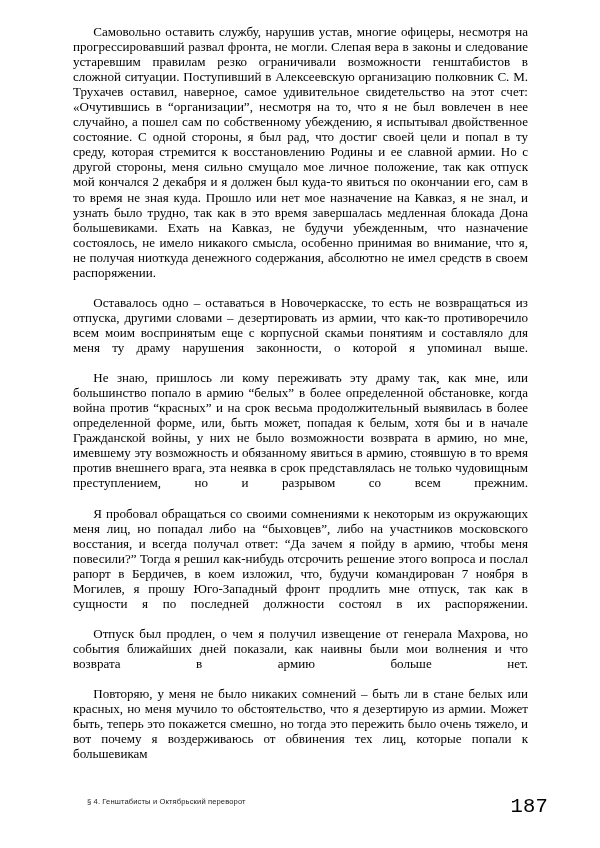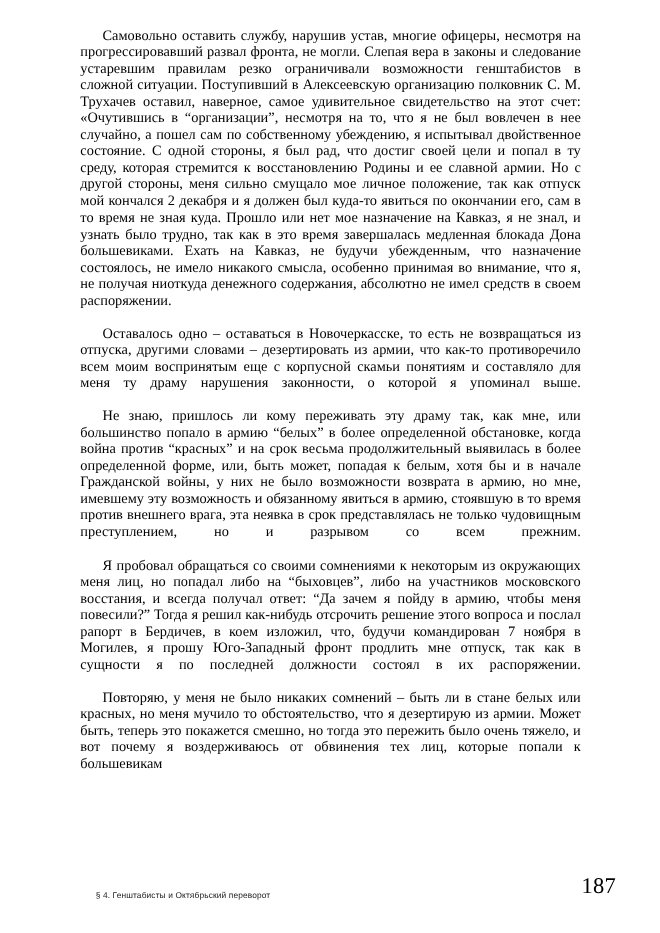--- a/index.html
+++ b/index.html
@@ -47,48 +47,49 @@
   .footer {
     position: absolute;
     left: 73px;
     right: 40px;
     bottom: 26px;
     height: 36px;
   }
   .running-head {
     position: absolute;
     left: 14px;
-    bottom: 4px;
+    bottom: 16px;
     font-family: "Liberation Sans", "DejaVu Sans", sans-serif;
     font-size: 7.6px;
     letter-spacing: 0.015em;
     color: #1a1a1a;
     white-space: nowrap;
   }
   .page-number {
     position: absolute;
-    right: 0px;
+    right: 12px;
     bottom: 4px;
-    font-family: Liberation Serif, serif;
+    font-family: Liberation Mono, monospace;
     font-size: 20.5px;
     font-weight: 400;
     color: #000000;
     letter-spacing: 0.01em;
   }
 </style>
 </head>
 <body>
 
 <div class="page">
 
   <div class="text-column">
     <p class="para">Самовольно оставить службу, нарушив устав, многие офицеры, несмотря на прогрессировавший развал фронта, не могли. Слепая вера в законы и следование устаревшим правилам резко ограничивали возможности генштабистов в сложной ситуации. Поступивший в Алексеевскую организацию полковник С. М. Трухачев оставил, наверное, самое удивительное свидетельство на этот счет: «Очутившись в “организации”, несмотря на то, что я не был вовлечен в нее случайно, а пошел сам по собственному убеждению, я испытывал двойственное состояние. С одной стороны, я был рад, что достиг своей цели и попал в ту среду, которая стремится к восстановлению Родины и ее славной армии. Но с другой стороны, меня сильно смущало мое личное положение, так как отпуск мой кончался 2 декабря и я должен был куда-то явиться по окончании его, сам в то время не зная куда. Прошло или нет мое назначение на Кавказ, я не знал, и узнать было трудно, так как в это время завершалась медленная блокада Дона большевиками. Ехать на Кавказ, не будучи убежденным, что назначение состоялось, не имело никакого смысла, особенно принимая во внимание, что я, не получая ниоткуда денежного содержания, абсолютно не имел средств в своем распоряжении.</p>
     <p class="para">Оставалось одно – оставаться в Новочеркасске, то есть не возвращаться из отпуска, другими словами – дезертировать из армии, что как-то противоречило всем моим воспринятым еще с корпусной скамьи понятиям и составляло для меня ту драму нарушения законности, о которой я упоминал выше.</p>
     <p class="para">Не знаю, пришлось ли кому переживать эту драму так, как мне, или большинство попало в армию “белых” в более определенной обстановке, когда война против “красных” и на срок весьма продолжительный выявилась в более определенной форме, или, быть может, попадая к белым, хотя бы и в начале Гражданской войны, у них не было возможности возврата в армию, но мне, имевшему эту возможность и обязанному явиться в армию, стоявшую в то время против внешнего врага, эта неявка в срок представлялась не только чудовищным преступлением, но и разрывом со всем прежним.</p>
     <p class="para">Я пробовал обращаться со своими сомнениями к некоторым из окружающих меня лиц, но попадал либо на “быховцев”, либо на участников московского восстания, и всегда получал ответ: “Да зачем я пойду в армию, чтобы меня повесили?” Тогда я решил как-нибудь отсрочить решение этого вопроса и послал рапорт в Бердичев, в коем изложил, что, будучи командирован 7 ноября в Могилев, я прошу Юго-Западный фронт продлить мне отпуск, так как в сущности я по последней должности состоял в их распоряжении.</p>
+    <p class="para">Отпуск был продлен, о чем я получил извещение от генерала Махрова, но события ближайших дней показали, как наивны были мои волнения и что возврата в армию больше нет.</p>
     <p class="para">Повторяю, у меня не было никаких сомнений – быть ли в стане белых или красных, но меня мучило то обстоятельство, что я дезертирую из армии. Может быть, теперь это покажется смешно, но тогда это пережить было очень тяжело, и вот почему я воздерживаюсь от обвинения тех лиц, которые попали к большевикам</p>
   </div>
 
   <div class="footer">
 
     <div class="running-head">§ 4. Генштабисты и Октябрьский переворот</div>
     <div class="page-number">187</div>
   </div>
 
 </div>

